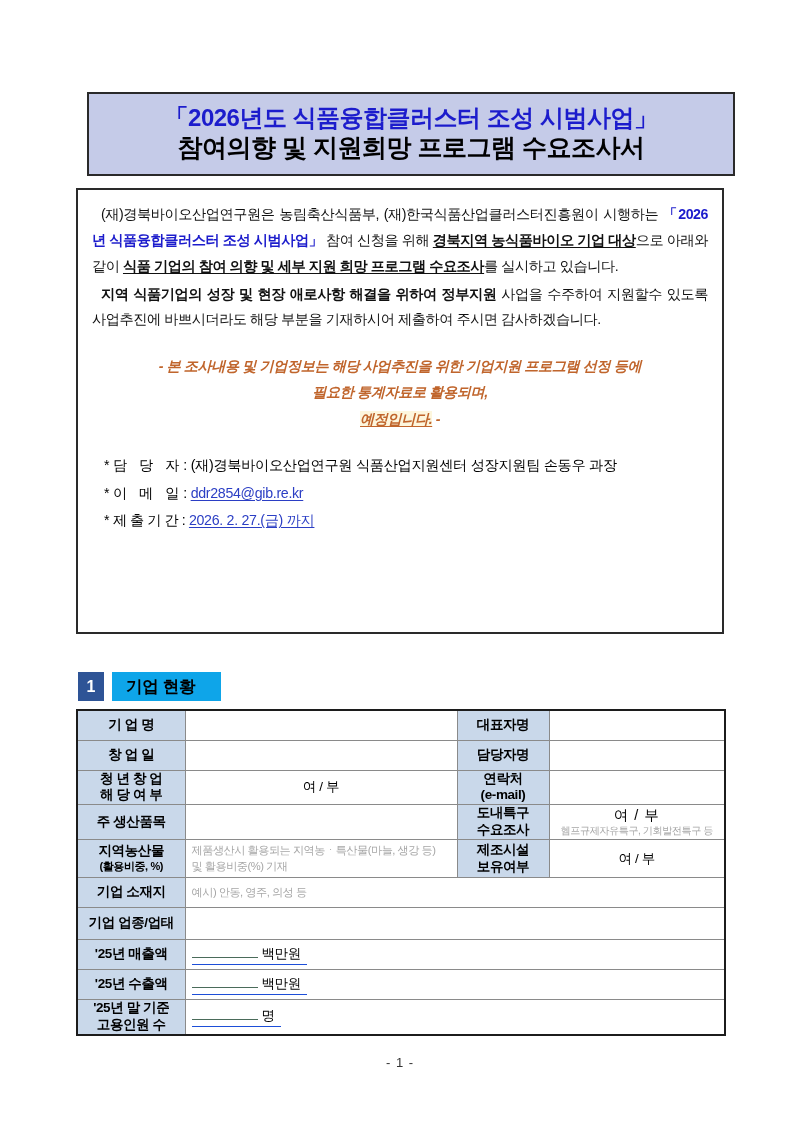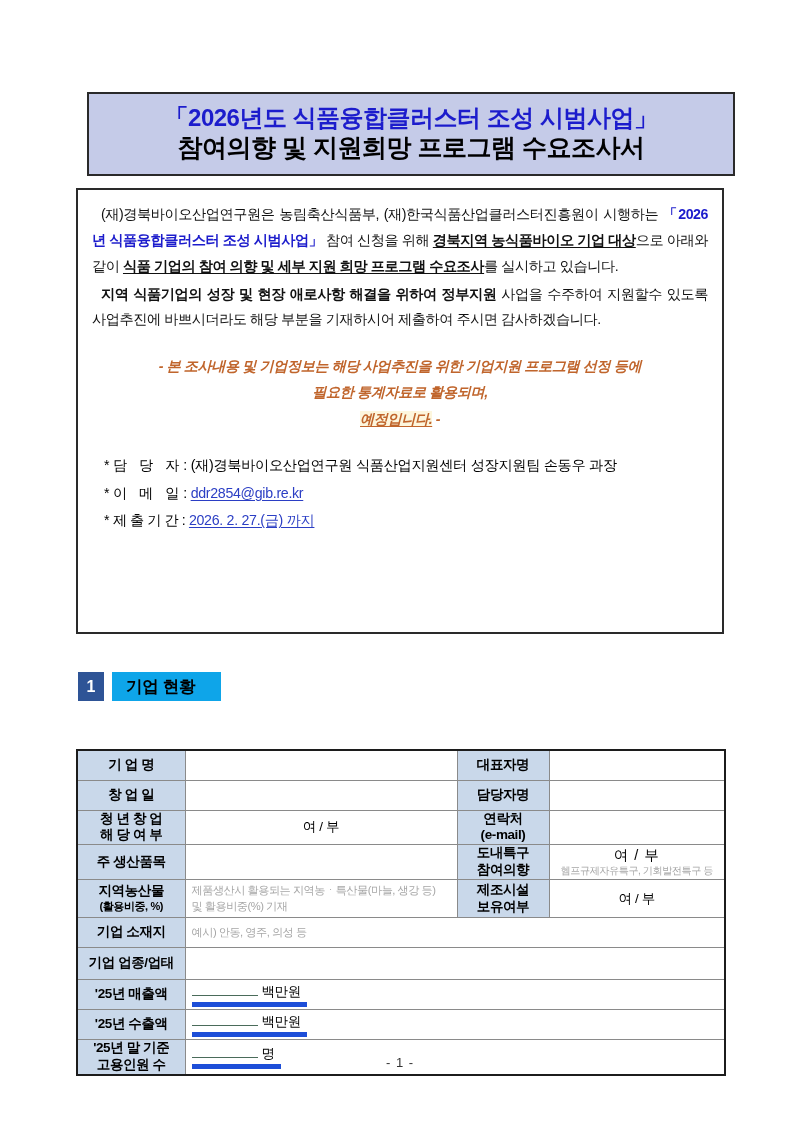--- a/index.html
+++ b/index.html
@@ -137,21 +137,20 @@
     padding: 0 26px 0 14px;
     margin-left: 8px;
   }
 
   
   .tbl-wrap {
     position: absolute;
     left: 76px;
     top: 709px;
     width: 648px;
-    margin-top: 40px;
   }
   table.form {
     border-collapse: collapse;
     width: 100%;
     table-layout: fixed;
     border: 2px solid #1c1c1c;
   }
   table.form td {
     border: 1px solid #8a8a8a;
     padding: 0 6px;
@@ -195,21 +194,21 @@
     margin-top: -1px;
   }
   .blankline {
     display: inline-block;
     width: 66px;
     border-bottom: 1px solid #4a6b5a;
     margin-right: 4px;
   }
   .unitwrap {
     display: inline-block;
-    border-bottom: 5px solid #1d4ed8;
+    border-bottom: 1px solid #1d4ed8;
     padding: 0 6px 1px 0;
   }
 
   
   .pagenum {
     position: absolute;
     left: 0;
     top: 1055px;
     width: 800px;
     text-align: center;
@@ -288,21 +287,21 @@
           <div>연락처</div>
           <div>(e-mail)</div>
         </td>
         <td class="val"></td>
       </tr>
       <tr style="height:34px">
         <td class="lbl">주 생산품목</td>
         <td class="val"></td>
         <td class="lbl">
           <div>도내특구</div>
-          <div>참여의향</div>
+          <div>수요조사</div>
         </td>
         <td class="val">
           <div class="yn">여 / 부</div>
           <span class="ghost-sm">헴프규제자유특구, 기회발전특구 등</span>
         </td>
       </tr>
       <tr style="height:38px">
         <td class="lbl">
           <div>지역농산물</div>
           <div class="sub">(활용비중, %)</div>

